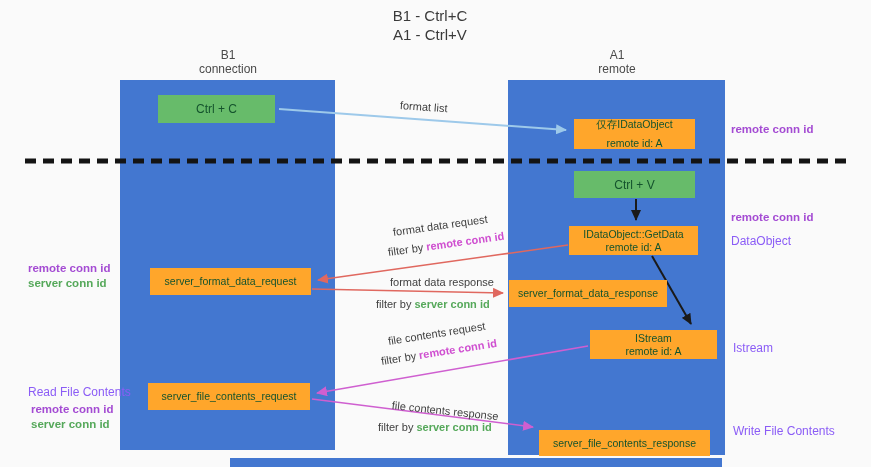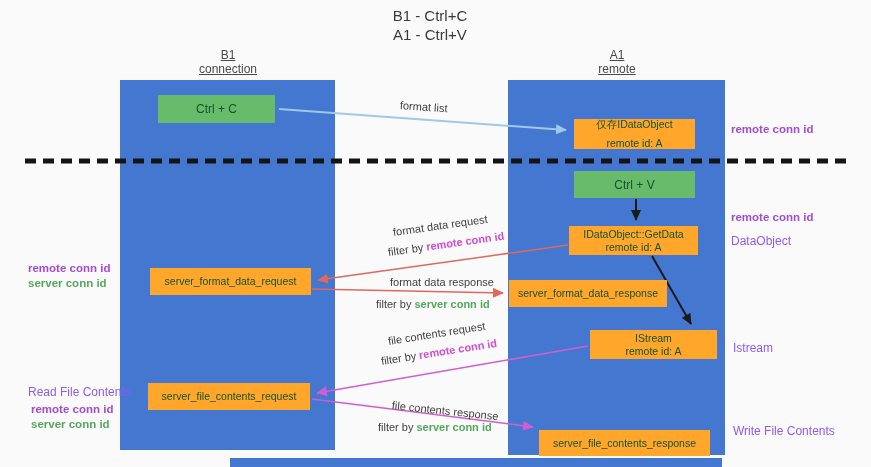--- a/index.html
+++ b/index.html
@@ -1,20 +1,20 @@
 <!DOCTYPE html>
 <html><head>
 <meta charset="utf-8">
 <style>
   html,body{margin:0;padding:0;}
   body{font-family:"Liberation Sans","DejaVu Sans",sans-serif;background:#ffffff;}
   .stage{position:relative;width:871px;height:467px;background:#fafafa;overflow:hidden;}
   .abs{position:absolute;}
   .title{left:330px;top:6px;width:200px;text-align:center;font-size:15px;color:#3a3a3a;line-height:19px;z-index:3;}
-  .lane-header{width:120px;text-align:center;font-size:12px;color:#4a4a4a;line-height:14px;z-index:3;text-decoration:underline;}
+  .lane-header{width:120px;text-align:center;font-size:12px;color:#4a4a4a;line-height:14px;z-index:3;}
   .lane{background:#4377d0;z-index:1;}
   .bottom-bar{background:#4377d0;z-index:1;}
   .box{display:flex;flex-direction:column;align-items:center;justify-content:center;color:#14532d;text-align:center;z-index:3;}
   .green{background:#67bb6a;font-size:12px;}
   .orange{background:#ffa62b;font-size:10.5px;line-height:13px;}
   .side-label{font-size:12px;color:#8b5cf6;white-space:nowrap;z-index:3;}
   .purple{color:#a44bd3;font-weight:bold;font-size:11.5px;}
   .greentxt{color:#55a85a;font-weight:bold;font-size:11.5px;}
   .msg{font-size:11px;color:#3f3f3f;white-space:nowrap;z-index:3;transform-origin:left center;}
   .magenta-val{color:#cf4fd0;font-weight:bold;margin-left:3px;}

